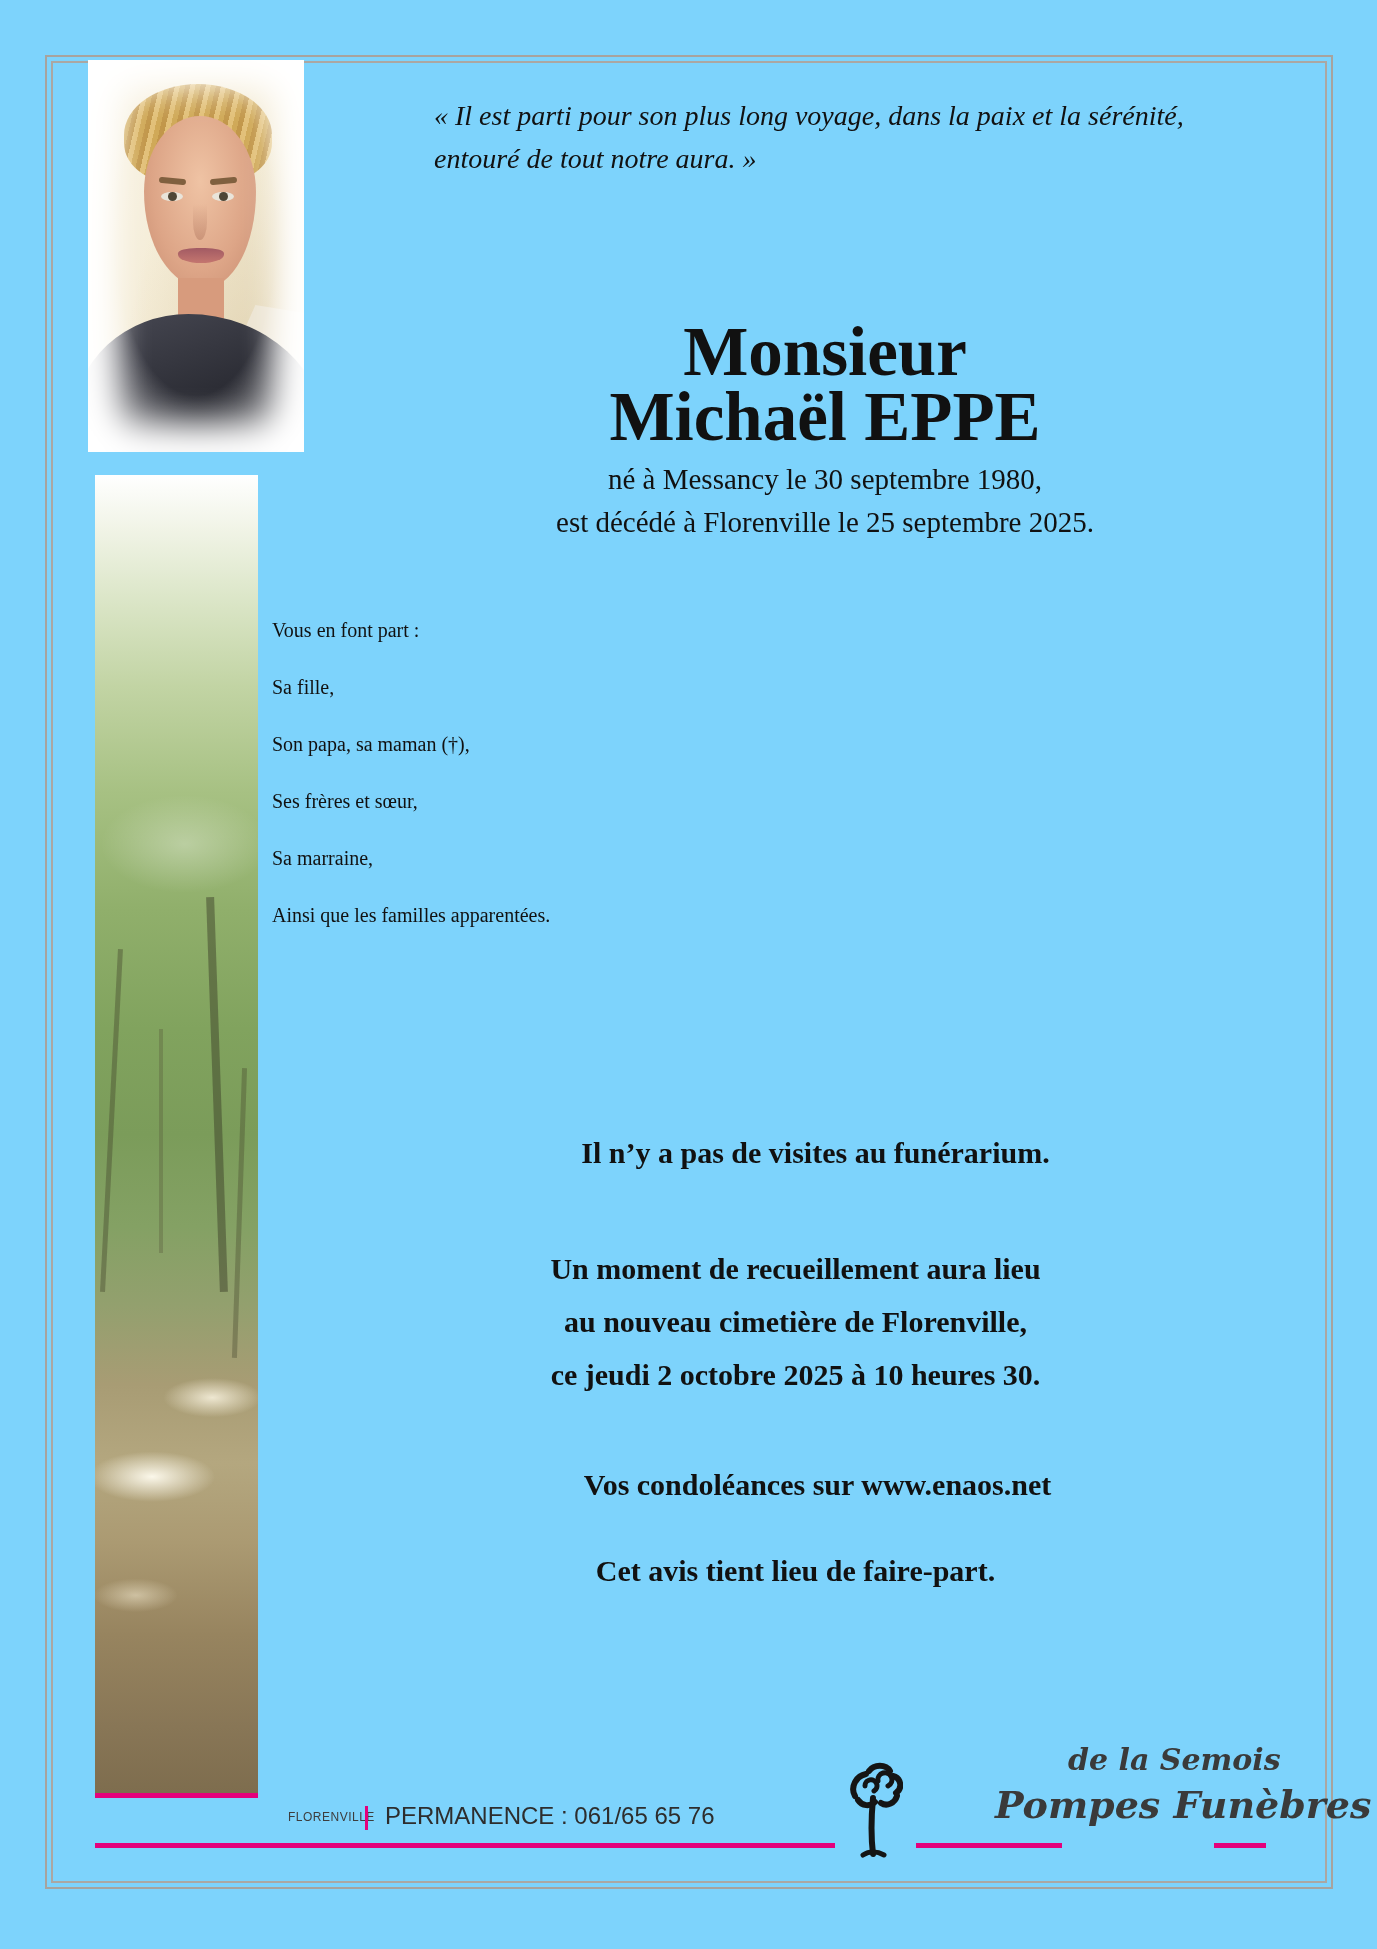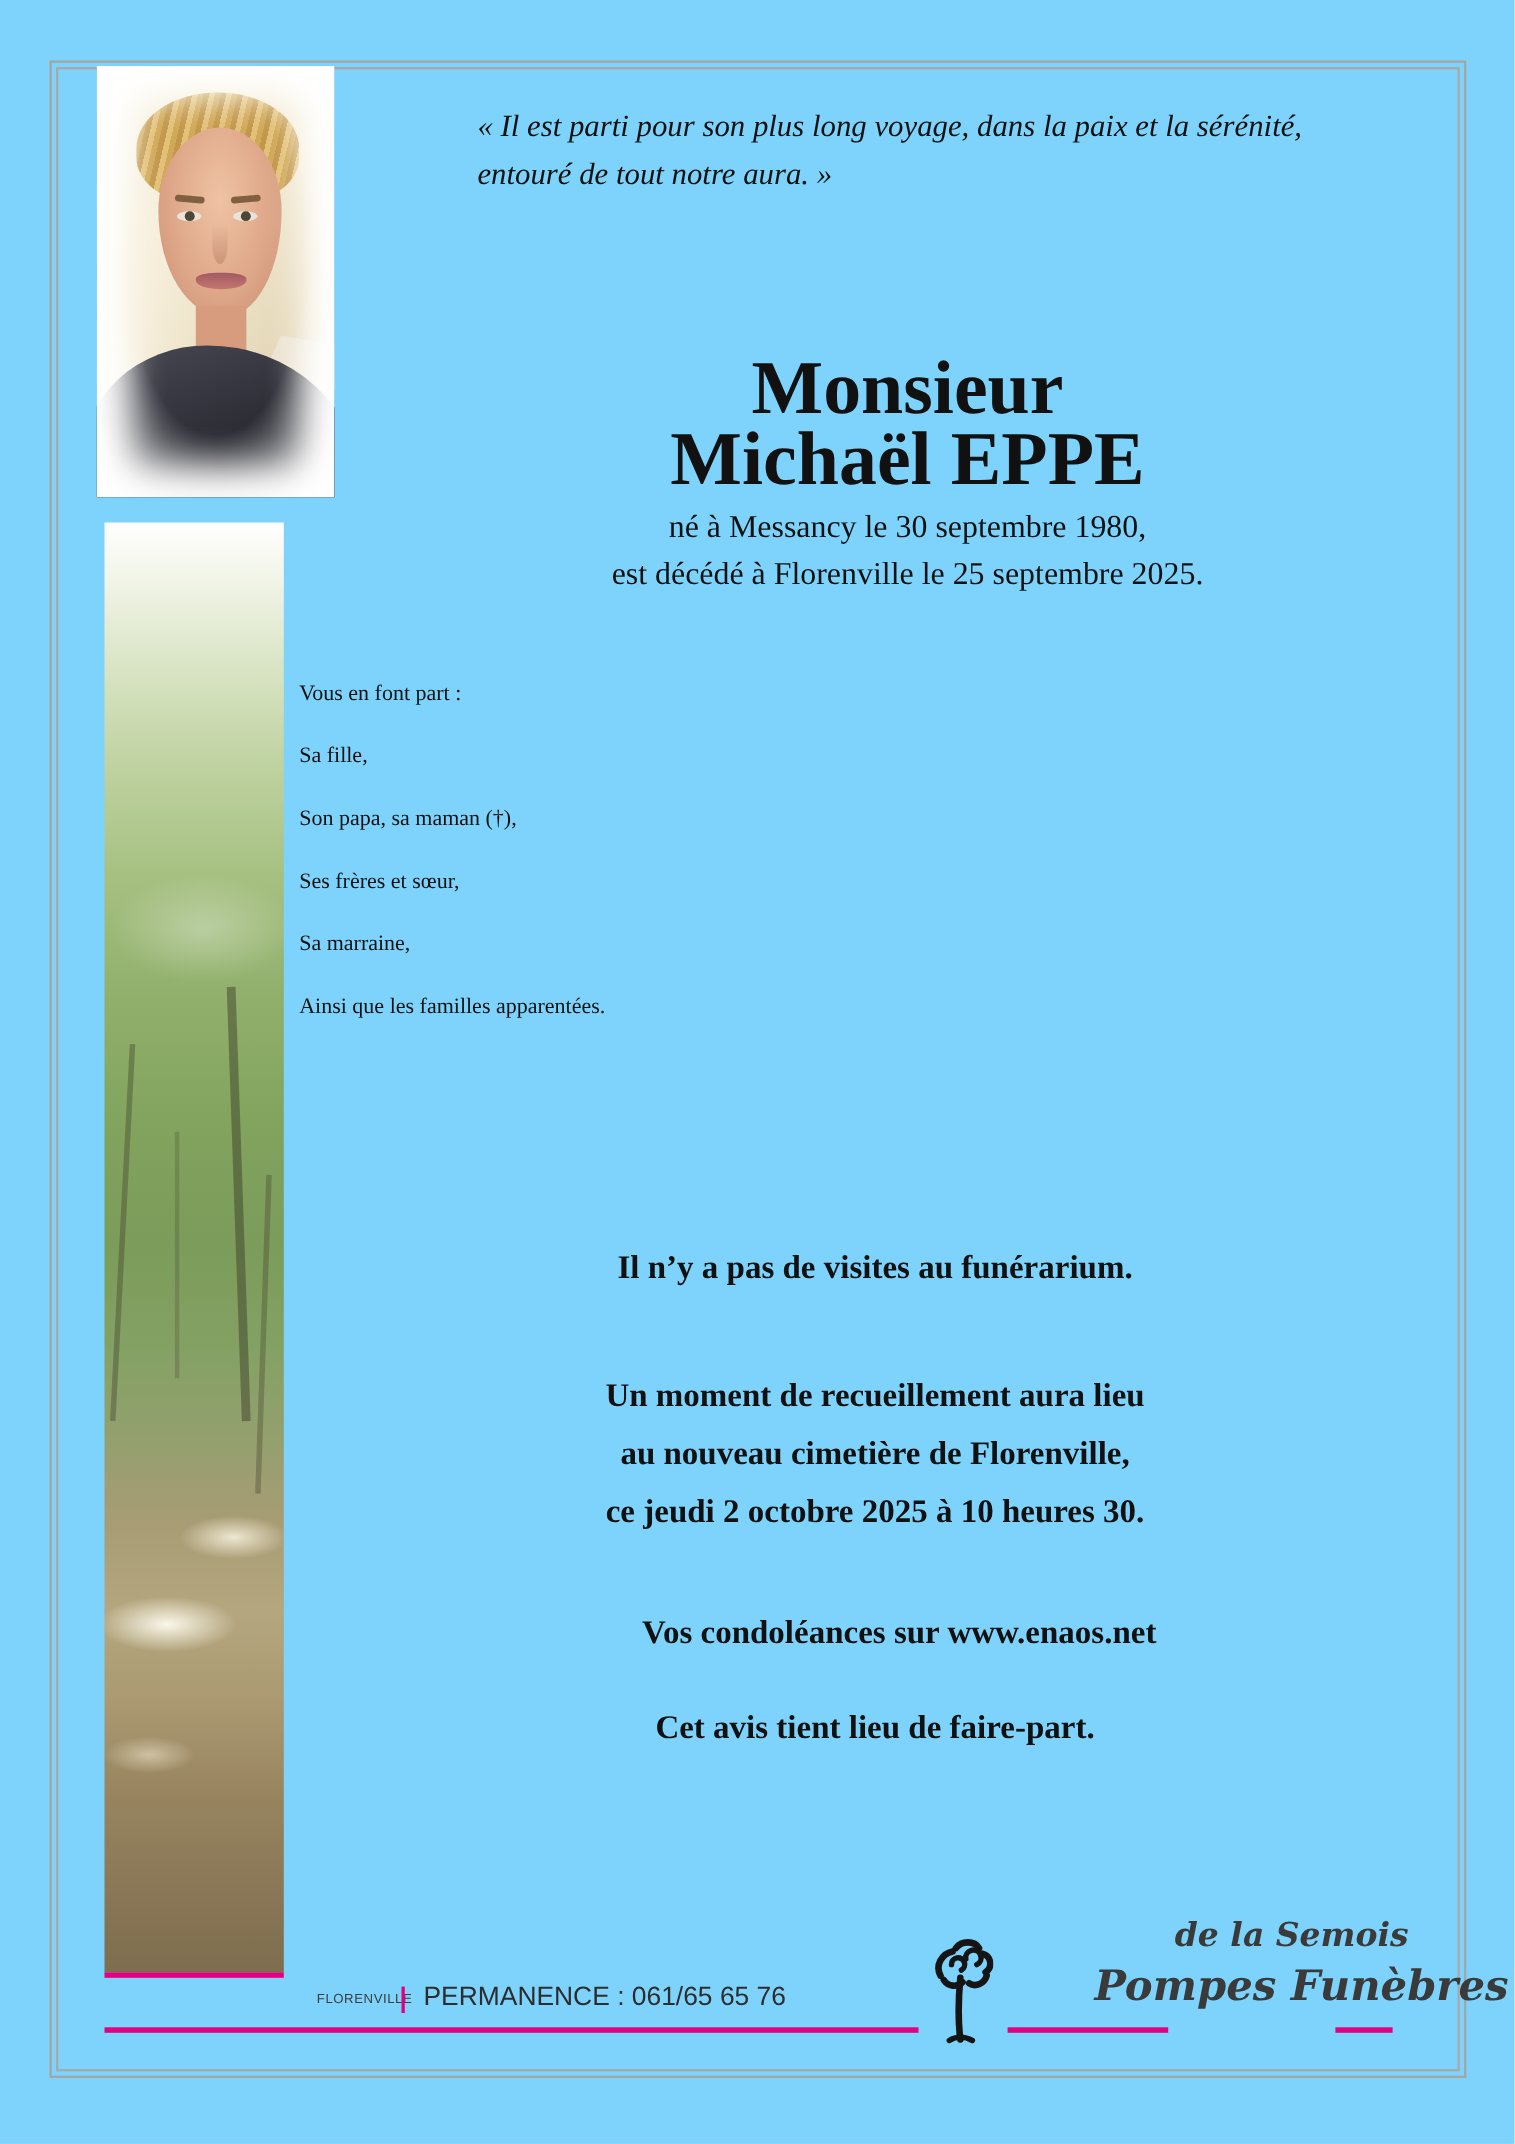--- a/index.html
+++ b/index.html
@@ -74,21 +74,21 @@
   .trunk.t2 { left:118px; top:32%; width:8px; height:30%; background:rgba(58,60,40,.48); transform:rotate(-2deg); }
   .trunk.t3 { left:64px; top:42%; width:4px; height:17%; background:rgba(85,85,55,.32); }
   .trunk.t4 { left:142px; top:45%; width:5px; height:22%; background:rgba(70,70,45,.36); transform:rotate(2deg); }
   .forest-underline { position:absolute; left:95px; top:1793px; width:163px; height:5px; background:#e4007c; }
 
   
   .family { position:absolute; left:272px; top:602px; font-size:20px; line-height:57px; }
 
   
   .center-col { position:absolute; left:258px; width:1075px; text-align:center; font-weight:bold; font-size:30px; }
-  .notice { top:1136px; }
+  .notice { top:1136px;margin-left:20px; }
   .ceremony { top:1242px; line-height:53px; }
   .condolences { top:1468px;padding-left:22px; }
   .fairepart { top:1554px; }
 
   
   .footer-location { position:absolute; left:288px; top:1810px;
     font-family:"Liberation Sans", sans-serif; font-size:12px; letter-spacing:.5px; color:#3d3d3d; }
   .footer-divider { position:absolute; left:365px; top:1806px; width:3px; height:24px; background:#e4007c; }
   .footer-permanence { position:absolute; left:385px; top:1802px;
     font-family:Liberation Sans, sans-serif; font-size:24px; color:#2d2d2d; }

